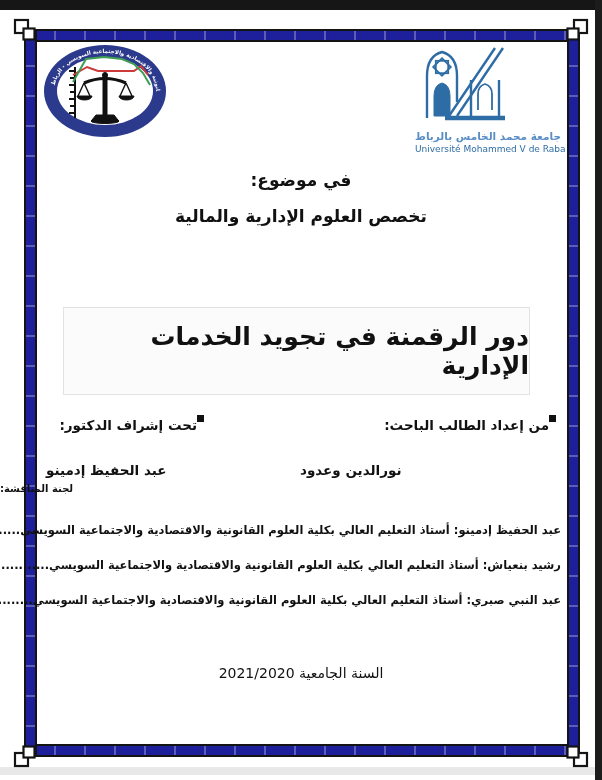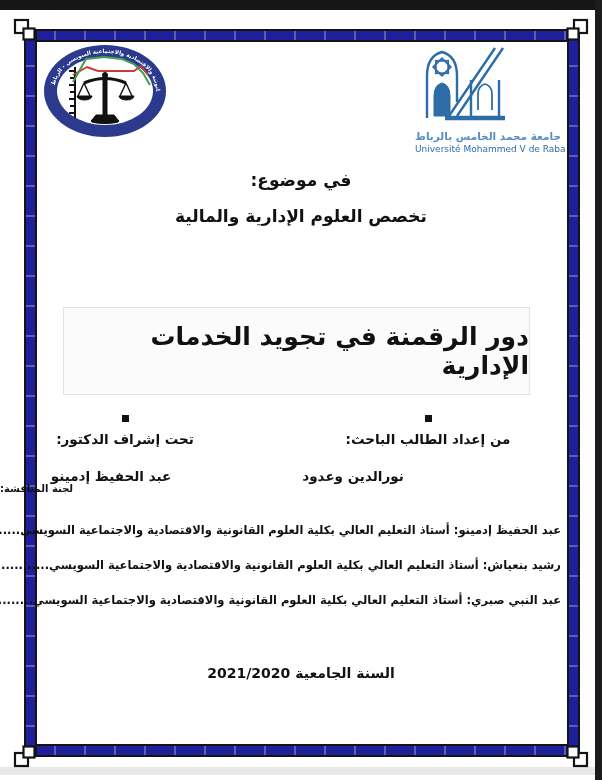--- a/index.html
+++ b/index.html
@@ -38,34 +38,34 @@
     font-weight:bold;font-size:17px;}
   .heading div{line-height:36px;}
   .title-box{position:absolute;left:63px;top:307px;width:467px;height:88px;box-sizing:border-box;
     background:#fbfbfb;border:1px solid #e2e2e2;display:flex;align-items:center;justify-content:flex-end;
     direction:rtl;}
   .title-text{font-size:25px;font-weight:bold;}
   
   .col{position:absolute;direction:rtl;font-weight:bold;font-size:13.5px;}
   .col-right{left:300px;top:415px;width:256px;}
   .col-left{left:46px;top:415px;width:158px;}
-  .lbl{display:flex;flex-direction:column;align-items:center;gap:7px;line-height:20px;}
+  .lbl{display:flex;flex-direction:row;line-height:20px;}
   .sq{display:inline-block;width:7px;height:7px;background:#111;flex:0 0 auto;}
-  .name{margin-top:17px;text-align:center;line-height:20px;}
+  .name{margin-top:25px;text-align:left;line-height:20px;}
   .col-right .name{padding-right:150px;}
   .col-left .name{padding-right:28px;}
   
   .committee-heading{position:absolute;left:0;top:478px;width:500px;text-align:left;
     direction:rtl;font-weight:bold;font-size:10px;line-height:22px;}
   .committee{position:absolute;left:45px;top:513px;width:516px;direction:rtl;text-align:right;
     font-size:11.5px;font-weight:600;}
   .committee div{line-height:35px;white-space:nowrap;}
   
   .year{position:absolute;left:0;top:659px;width:602px;text-align:center;direction:rtl;
-    font-weight:bold;font-size:14px;line-height:28px;}
+    font-weight:normal;font-size:14px;line-height:28px;}
 </style>
 </head>
 <body>
 
 <div class="page">
 
   <div class="top-strip"></div>
   <div class="right-strip"></div>
   <div class="bottom-edge"></div>
 

